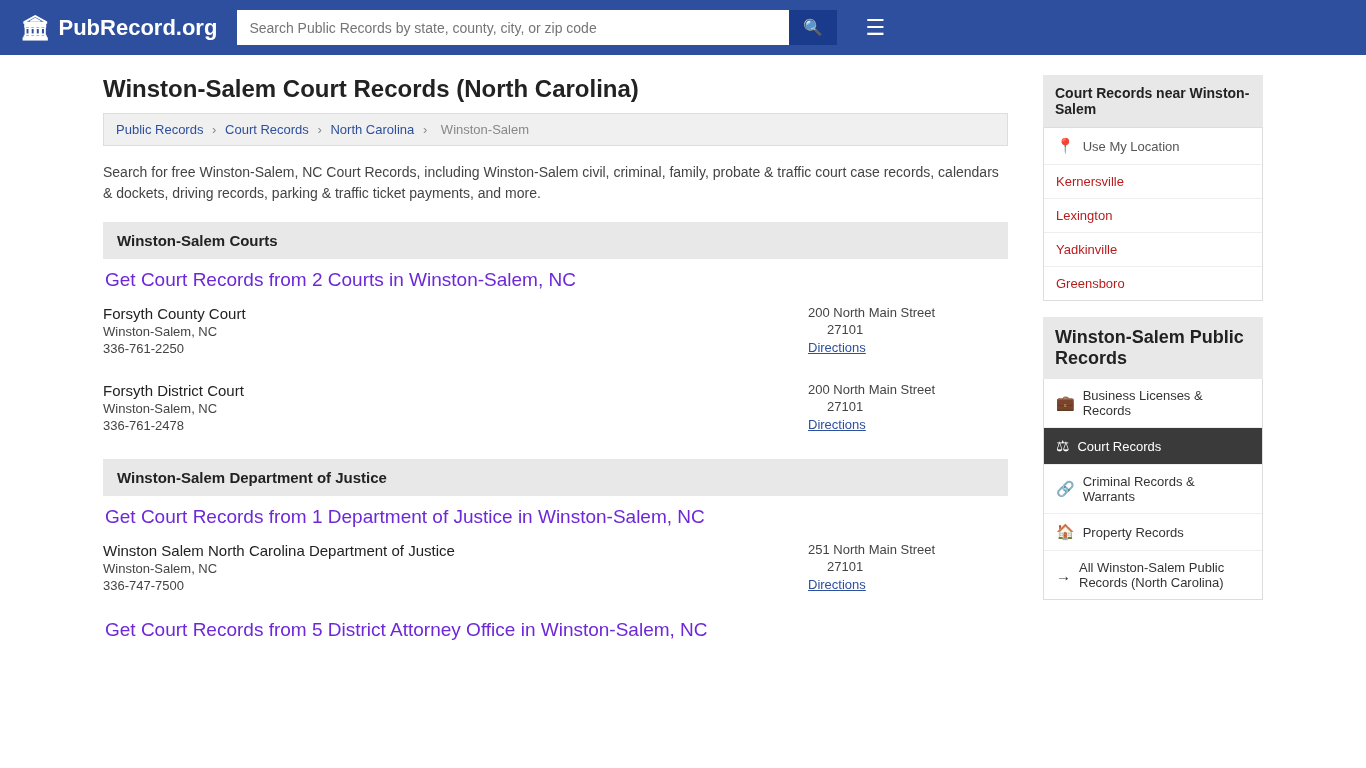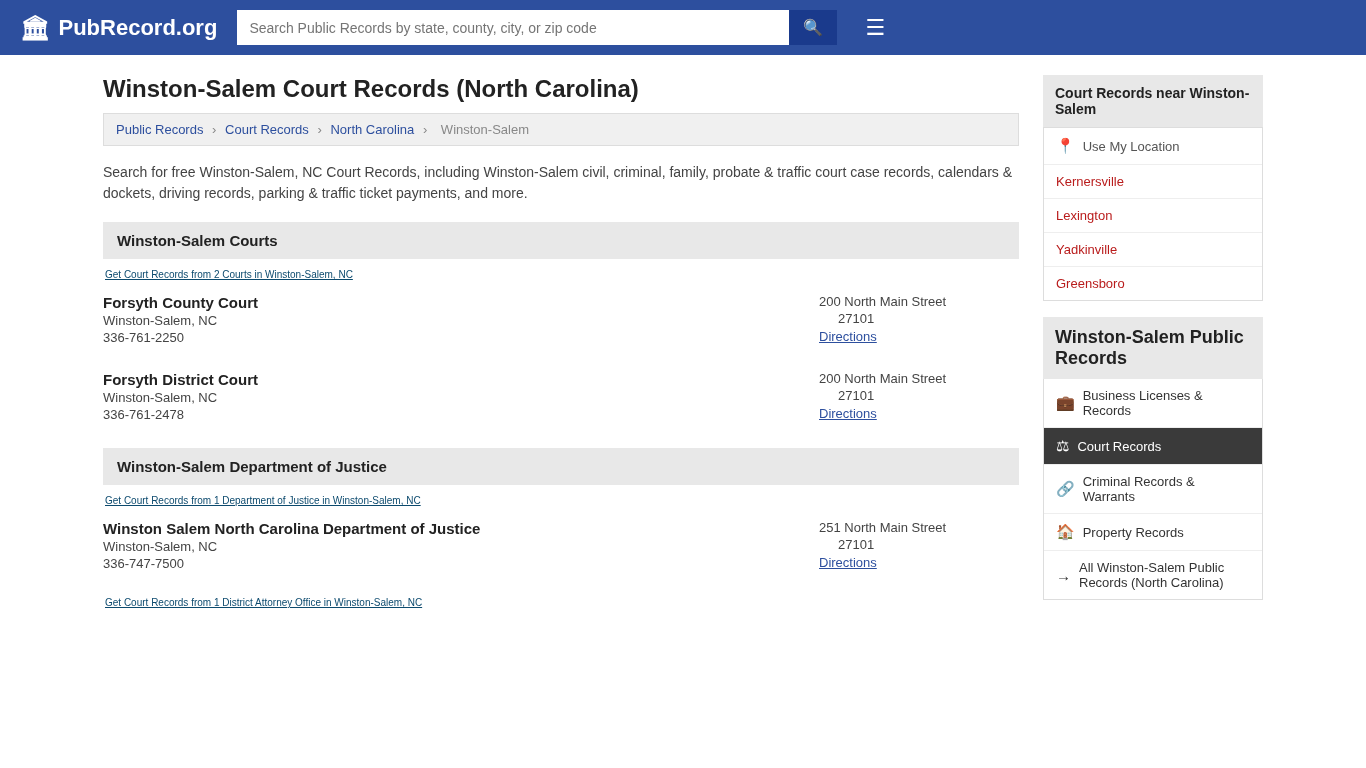--- a/index.html
+++ b/index.html
@@ -54,21 +54,21 @@
       cursor: pointer;
       margin-left: 8px;
     }
 
     
     #main-container {
       max-width: 1200px;
       margin: 0 auto;
       padding: 20px 20px;
       display: flex;
-      gap: 24px;
+      gap: 35px;
     }
 
     
     #content {
       flex: 1;
     }
 
     #page-title {
       font-size: 24px;
       font-weight: bold;
@@ -104,36 +104,35 @@
       background: #e8e8e8;
       padding: 10px 14px;
       font-weight: bold;
       font-size: 15px;
       margin-bottom: 10px;
       margin-top: 10px;
       color: #222;
     }
 
     .section-subtext {
-      font-size: 10px;
-      color: #0c4a6e;
+      font-size: 19px;
+      color: #6d28d9;
       margin-bottom: 14px;
       padding: 0 2px;
-      text-decoration: underline;
     }
 
     .court-entry {
       display: flex;
       justify-content: space-between;
       margin-bottom: 20px;
       padding-bottom: 4px;
     }
     .court-left {}
     .court-name {
-      font-weight: bold;
+      font-weight: normal;
       font-size: 15px;
       color: #222;
       margin-bottom: 2px;
     }
     .court-city {
       font-size: 13px;
       color: #444;
       margin-bottom: 2px;
     }
     .court-phone {
@@ -313,21 +312,21 @@
         <div class="court-city">Winston-Salem, NC</div>
         <div class="court-phone">336-747-7500</div>
       </div>
       <div class="court-right">
         <div class="court-address">251 North Main Street</div>
         <div class="court-zip">27101</div>
         <a class="directions-link">Directions</a>
       </div>
     </div>
 
-    <p class="section-subtext">Get Court Records from 1 District Attorney Office in Winston-Salem, NC</p>
+    <p class="section-subtext">Get Court Records from 5 District Attorney Office in Winston-Salem, NC</p>
 
   </div>
 
   <div id="sidebar">
 
     <div class="sidebar-nearby-title">Court Records near Winston-Salem</div>
     <div class="sidebar-plain-links">
       <div class="sidebar-link-item use-location">
         <span class="icon">📍</span>
         <span>Use My Location</span>

